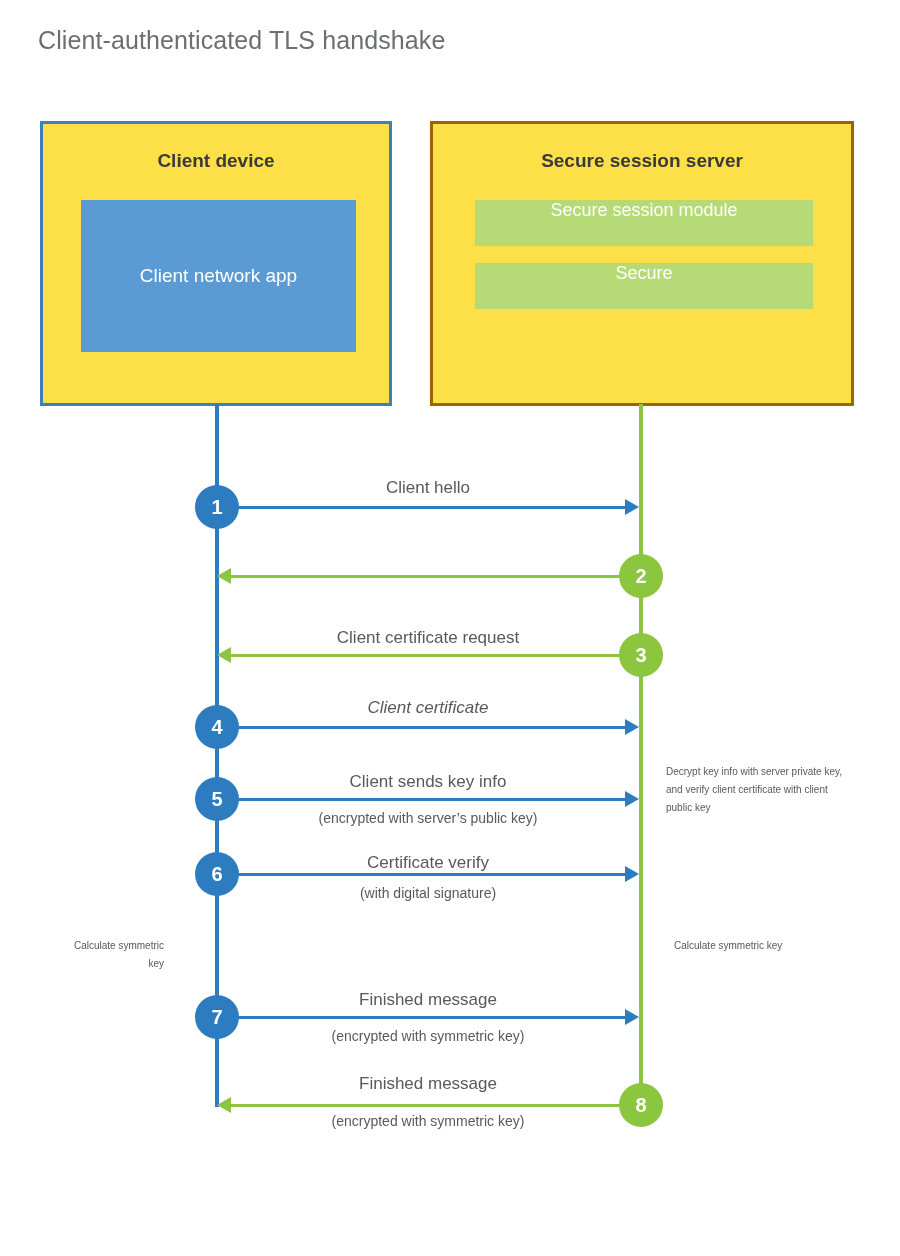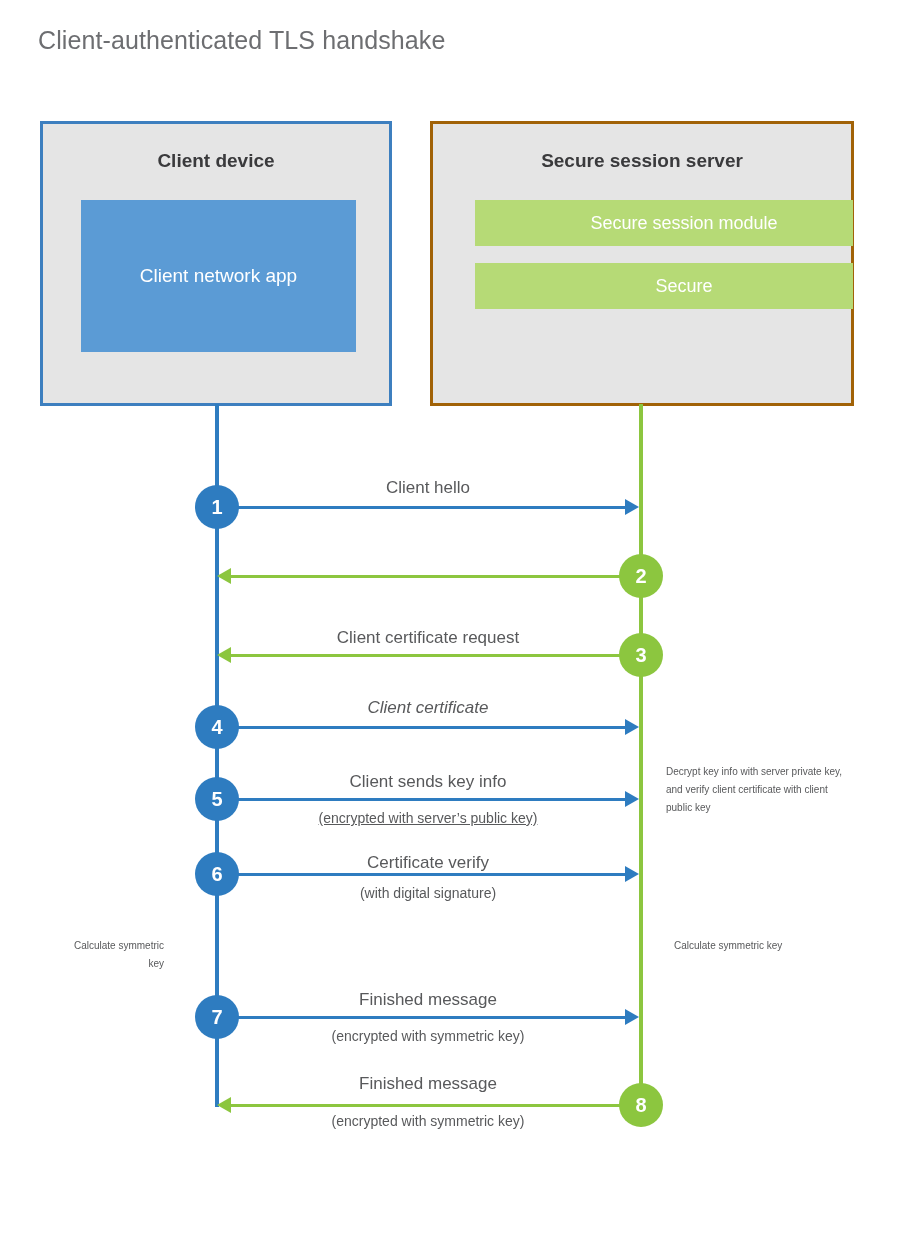--- a/index.html
+++ b/index.html
@@ -13,41 +13,41 @@
   #stage{position:relative;width:900px;height:1256px;}
 
   
   #title{
     position:absolute;left:38px;top:26px;
     font-size:25px;font-weight:400;color:#6d6e71;
     letter-spacing:.1px;white-space:nowrap;
   }
 
   
-  .actor-box{position:absolute;background:#e5e5e5;box-sizing:border-box;}
+  .actor-box{position:absolute;background:#fde047;box-sizing:border-box;}
   #client-box{left:40px;top:121px;width:352px;height:285px;border:3px solid #3d7fbf;}
   #server-box{left:430px;top:121px;width:424px;height:285px;border:3px solid #a16207;}
 
   .actor-title{
     position:absolute;left:0;right:0;top:26px;text-align:center;
     font-size:19px;font-weight:bold;color:#3a3a3c;
   }
 
   #client-app{
     position:absolute;left:38px;top:76px;width:275px;height:152px;
     background:#5b9bd5;
     display:flex;align-items:center;justify-content:center;
     color:#ffffff;font-size:19px;line-height:26px;text-align:center;
   }
 
   .server-bar{
     position:absolute;left:42px;width:338px;height:46px;
     background:#b6da76;
-    display:flex;align-items:center;justify-content:center;
-    color:#ffffff;font-size:18px;padding-left:40px;
+    display:flex;justify-content:center;
+    color:#ffffff;font-size:18px;
   }
   #server-bar-0{top:76px;}
   #server-bar-1{top:139px;}
   #server-bar-2{top:200px;}
 
   
   .lifeline{position:absolute;width:4px;}
   #lifeline-client{left:215px;top:404px;height:703px;background:#2e7cc0;}
   #lifeline-server{left:639px;top:404px;height:703px;background:#8cc63f;}
 
@@ -127,21 +127,21 @@
 
   <div class="msg-label" style="left:217px;top:698px;width:422px;font-style:italic;">Client certificate</div>
   <div class="arrow-line blue" style="left:217px;top:726px;width:408px;"></div>
   <div class="arrow-head right blue" style="left:625px;top:719px;"></div>
   <div class="step-circle blue" style="left:195px;top:705px;">4</div>
 
   <div class="msg-label" style="left:217px;top:772px;width:422px;">Client sends key info</div>
   <div class="arrow-line blue" style="left:217px;top:798px;width:408px;"></div>
   <div class="arrow-head right blue" style="left:625px;top:791px;"></div>
   <div class="step-circle blue" style="left:195px;top:777px;">5</div>
-  <div class="msg-sub" style="left:217px;top:810px;width:422px;text-decoration:underline;">(encrypted with server’s public key)</div>
+  <div class="msg-sub" style="left:217px;top:810px;width:422px;">(encrypted with server’s public key)</div>
 
   <div class="msg-label" style="left:217px;top:853px;width:422px;">Certificate verify</div>
   <div class="arrow-line blue" style="left:217px;top:873px;width:408px;"></div>
   <div class="arrow-head right blue" style="left:625px;top:866px;"></div>
   <div class="step-circle blue" style="left:195px;top:852px;">6</div>
   <div class="msg-sub" style="left:217px;top:885px;width:422px;">(with digital signature)</div>
 
   <div class="msg-label" style="left:217px;top:990px;width:422px;">Finished message</div>
   <div class="arrow-line blue" style="left:217px;top:1016px;width:408px;"></div>
   <div class="arrow-head right blue" style="left:625px;top:1009px;"></div>

